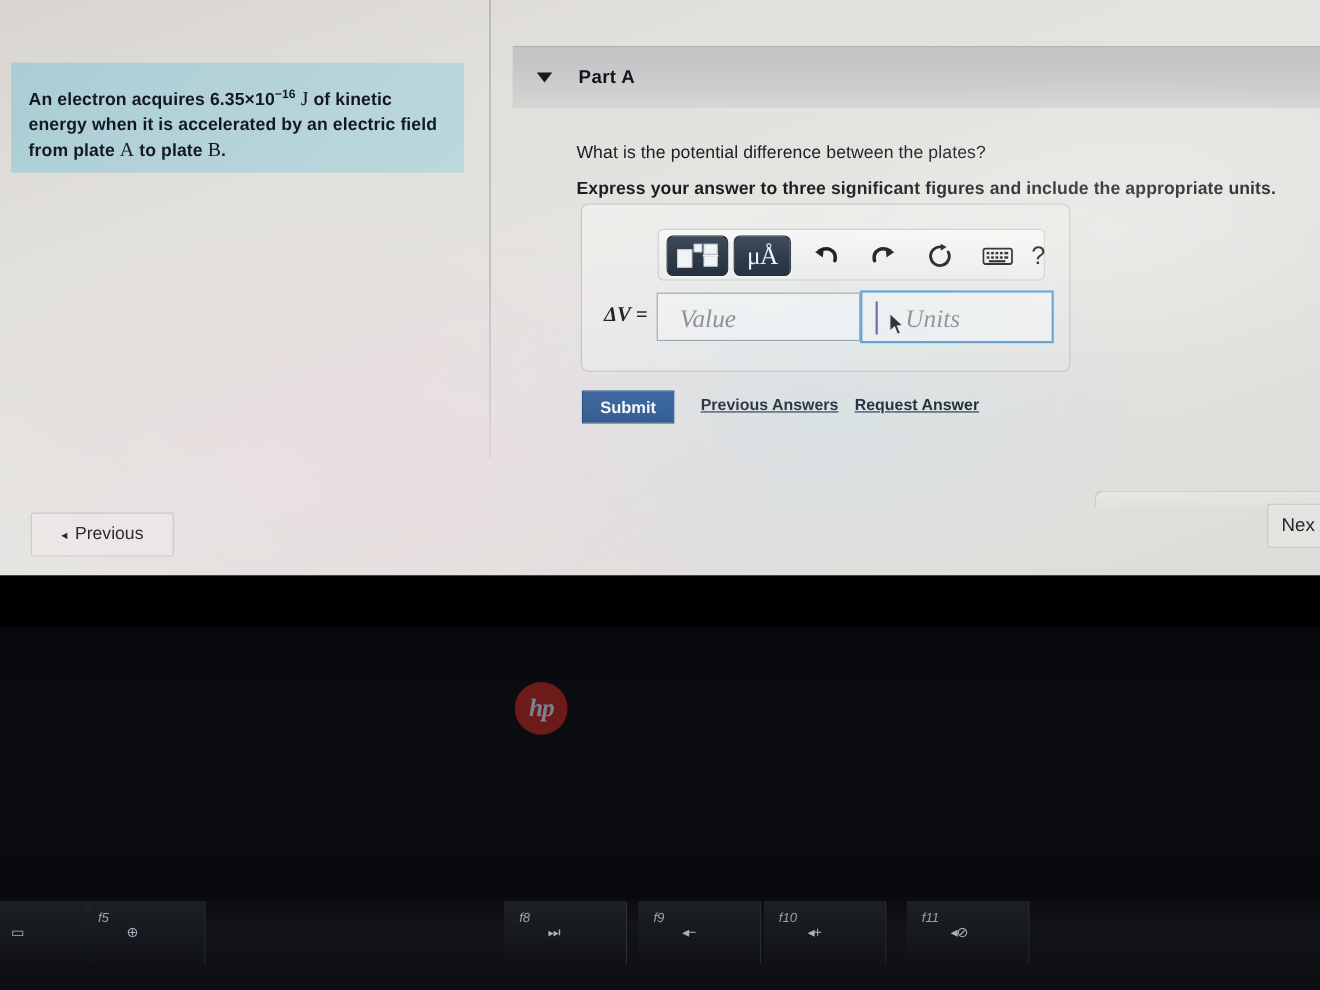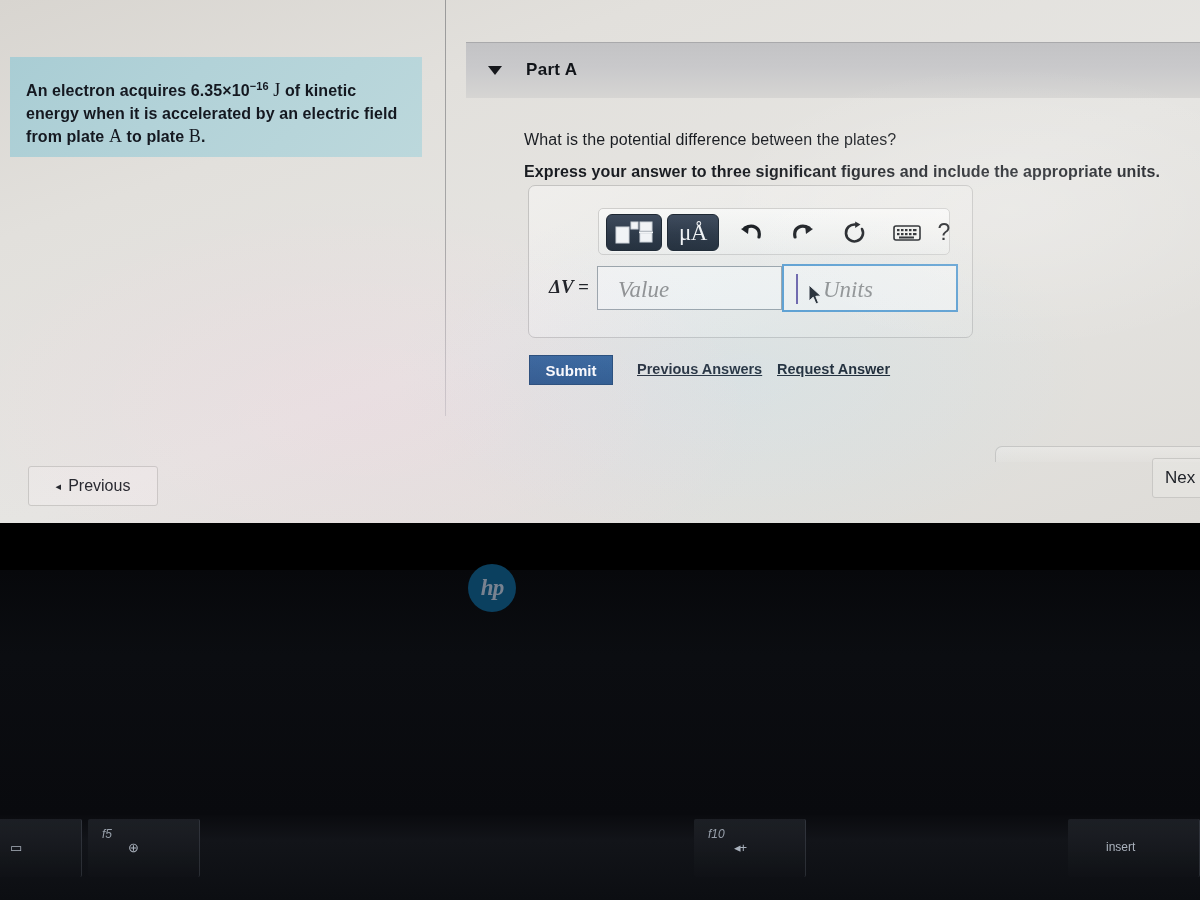--- a/index.html
+++ b/index.html
@@ -259,24 +259,24 @@
   
   #laptop-bezel {
     position: absolute;
     left: 0; top: 570px;
     width: 1200px; height: 245px;
     background: linear-gradient(to bottom,#07080b 0%, #0b0d11 35%, #090a0e 100%);
     z-index: 20;
   }
   #hp-logo {
     position: absolute;
-    left: 468px; top: 564px;
+    left: 468px; top: 620px;
     width: 48px; height: 48px;
     border-radius: 50%;
-    background: #0c4a6e;
+    background: #7f1d1d;
     display: flex; align-items: center; justify-content: center;
     color: #8d98a8;
     font-family: "Liberation Serif", serif;
     font-style: italic;
     font-size: 23px;
     font-weight: 700;
     letter-spacing: -1px;
     z-index: 22;
     opacity: .85;
   }
@@ -431,24 +431,33 @@
   </div>
 
 </div>
 
 <div id="laptop-bezel"></div>
 <div id="hp-logo">hp</div>
 <div id="keyboard">
     <div class="fkey" style="left: -30px; width: 112px;">
       <span class="fglyph">▭</span>
     </div>
-    <div class="fkey" style="left: 88px; width: 112px; text-decoration: underline;">
+    <div class="fkey" style="left: 75px; width: 112px; text-decoration: underline;">
       <span class="fnum">f5</span>
       <span class="fglyph">⊕</span>
+    </div>
+    <div class="fkey" style="left: 458px; width: 112px;">
+      <span class="fnum">f8</span>
+      <span class="fglyph">⏭</span>
+    </div>
+    <div class="fkey" style="left: 580px; width: 112px;">
+      <span class="fnum">f9</span>
+      <span class="fglyph">◂−</span>
     </div>
     <div class="fkey" style="left: 694px; width: 112px;">
       <span class="fnum">f10</span>
       <span class="fglyph">◂+</span>
     </div>
-    <div class="fkey wide" style="left: 1068px; width: 132px;">
-      <span class="fglyph" style="left: 38px; font-size: 12px;">insert</span>
+    <div class="fkey" style="left: 824px; width: 112px;">
+      <span class="fnum">f11</span>
+      <span class="fglyph">◂⊘</span>
     </div>
   </div>
 
 </body></html>

